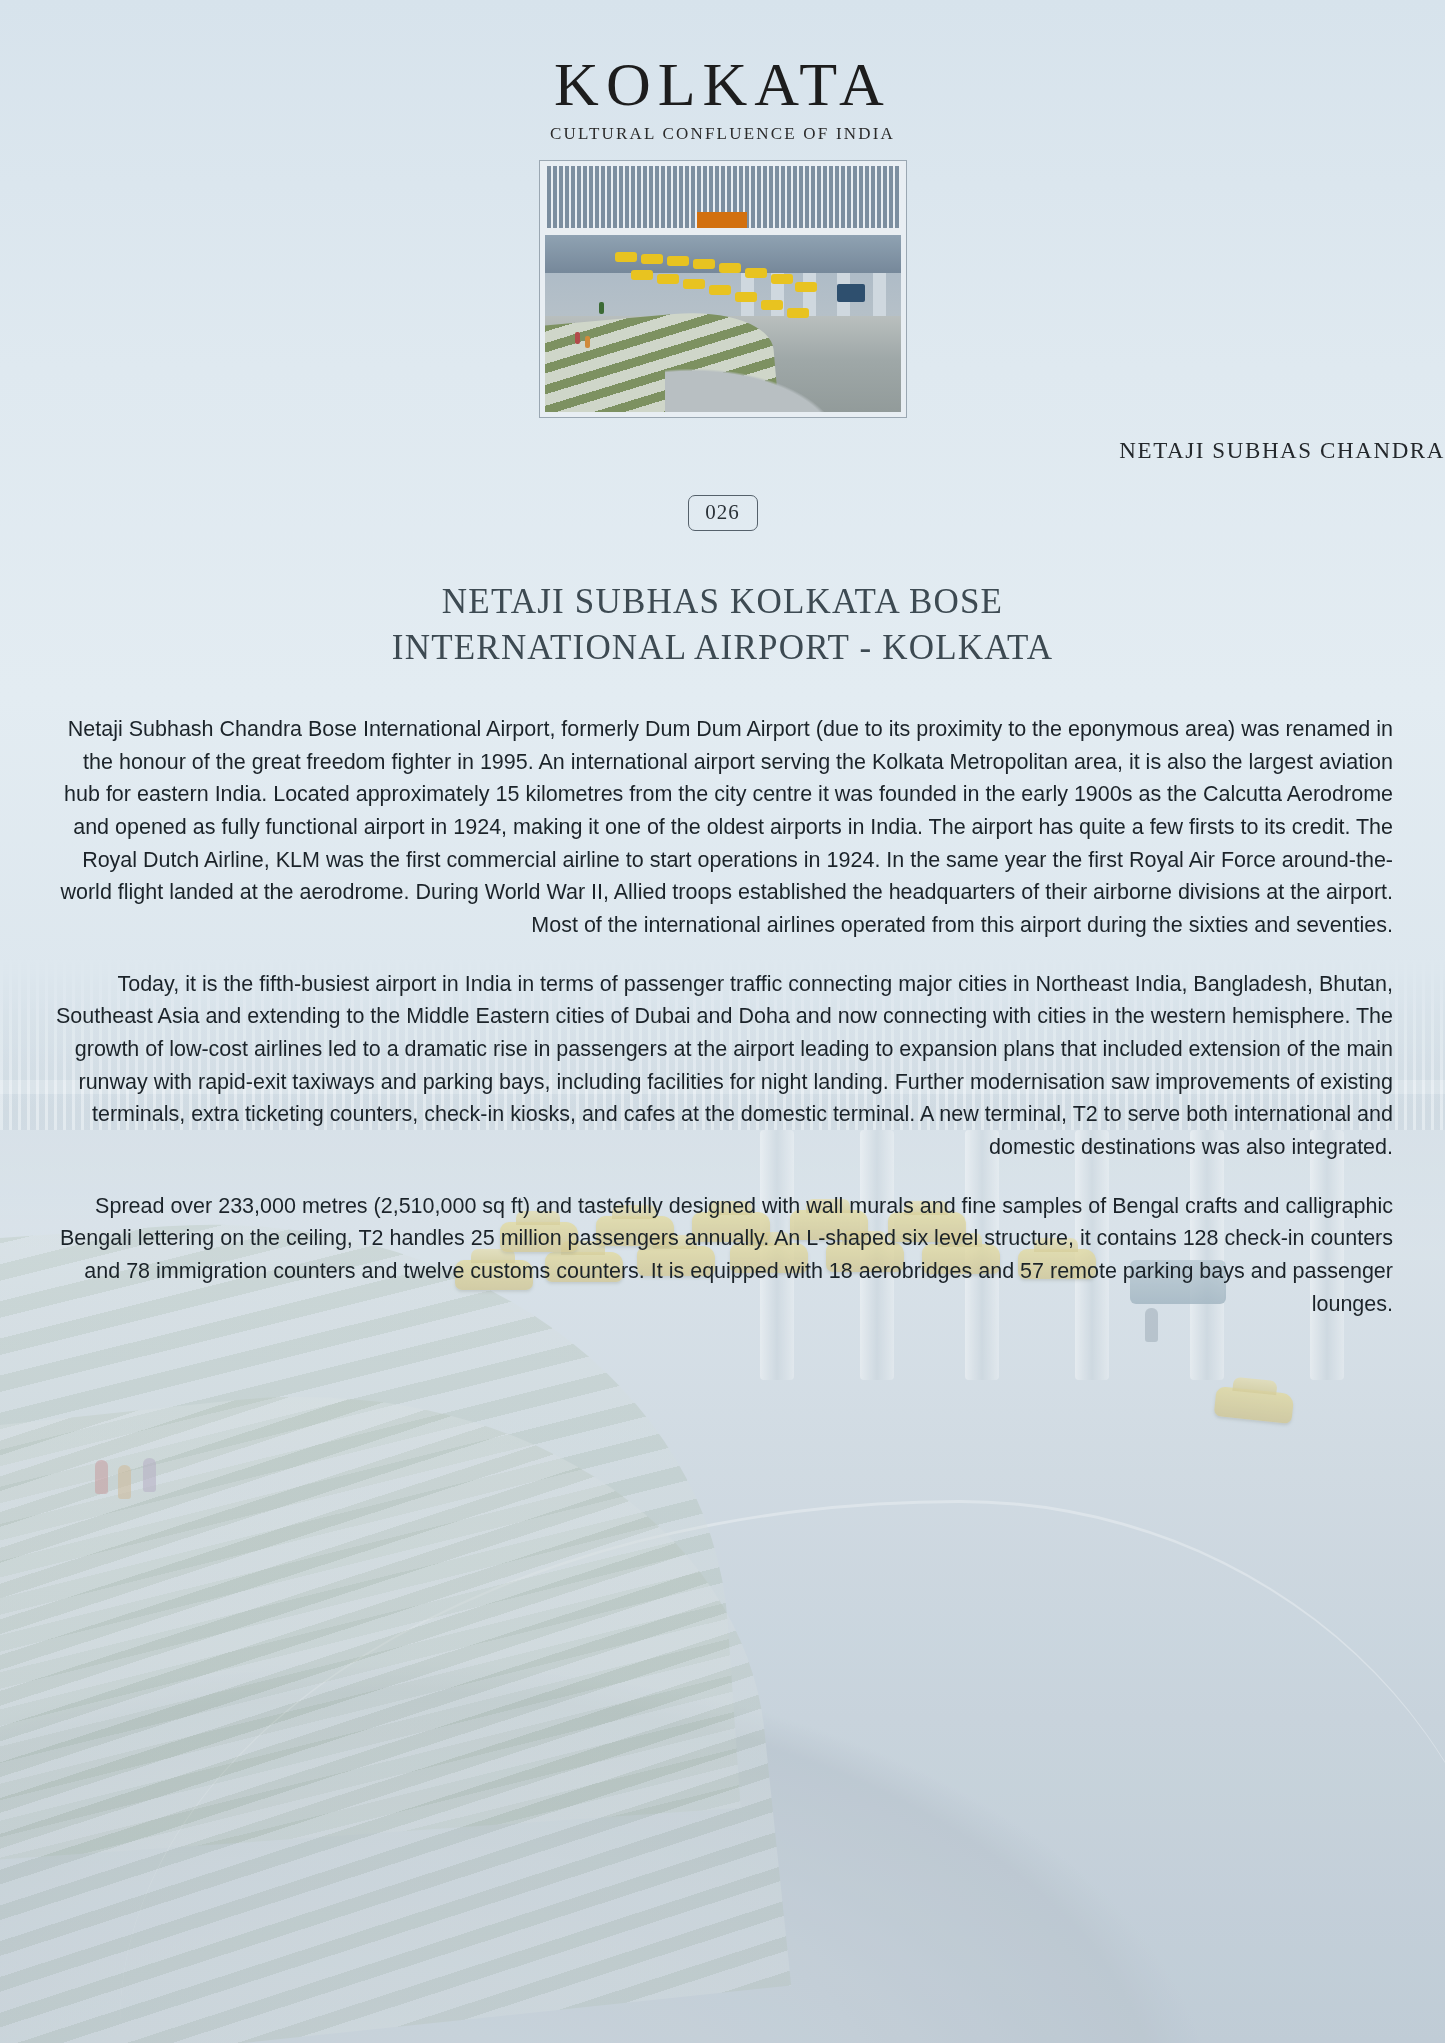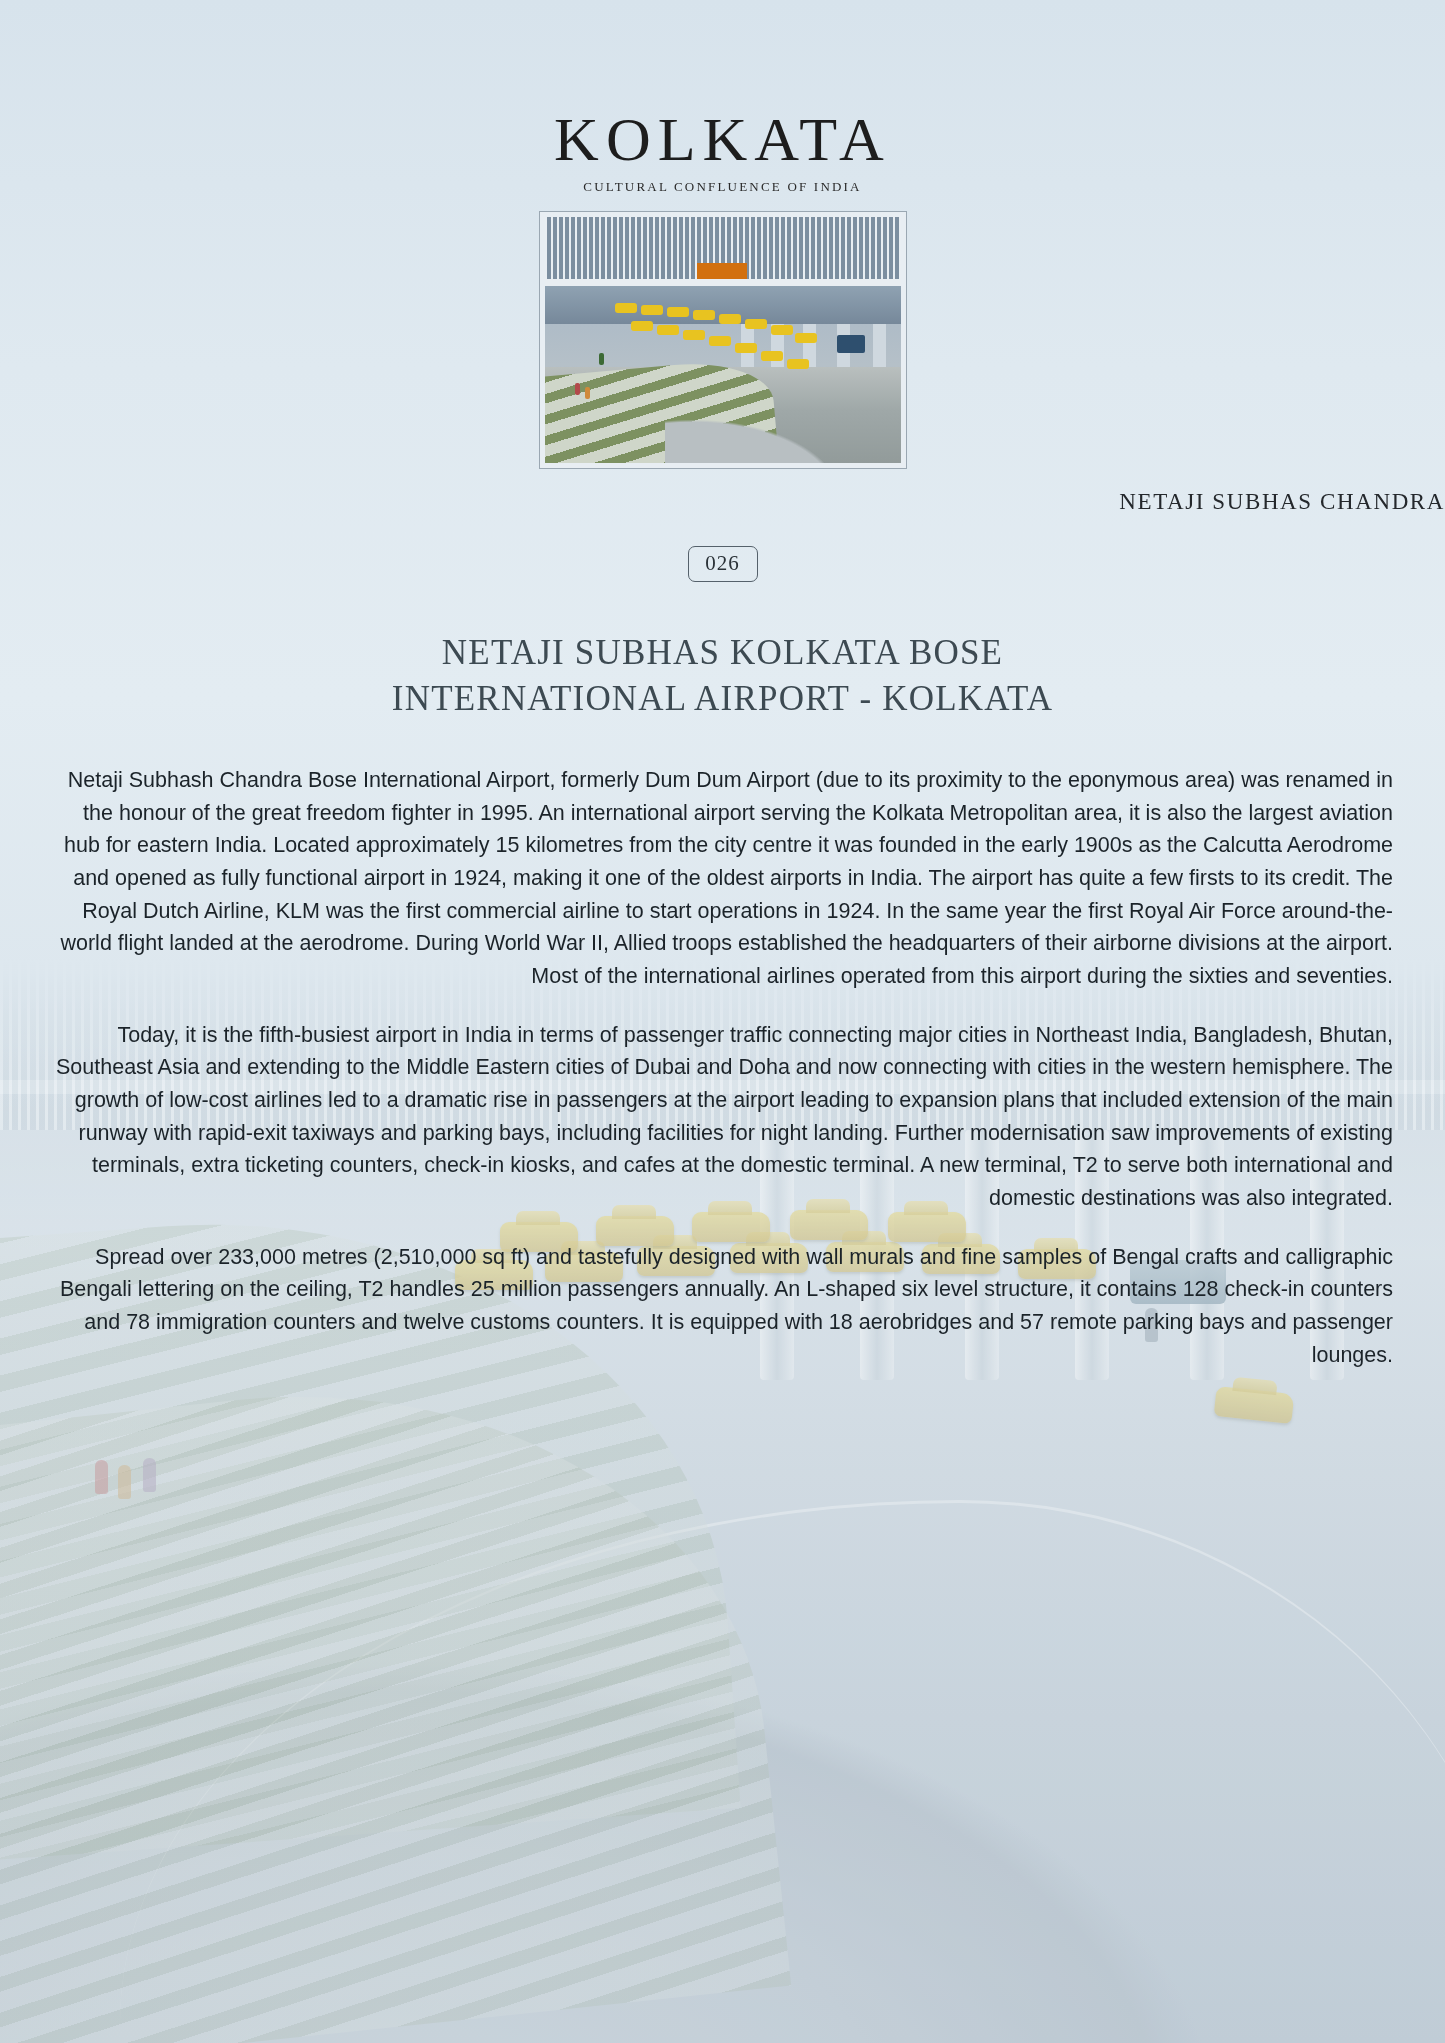--- a/index.html
+++ b/index.html
@@ -118,32 +118,32 @@
 
   
   .content {
     position: relative;
     z-index: 5;
     width: 1445px;
   }
 
   .masthead {
     text-align: center;
-    padding-top: 108px;
+    padding-top: 53px;
   }
   .city-title {
     font-family: "Liberation Serif", serif;
     font-size: 62px;
     letter-spacing: 7px;
     color: #1d1d1d;
     line-height: 1;
   }
   .city-subtitle {
     font-family: "Liberation Serif", serif;
-    font-size: 13px;
+    font-size: 17px;
     letter-spacing: 2.2px;
     color: #2a2a2a;
     margin-top: 9px;
   }
 
   .thumb-frame {
     width: 368px;
     height: 258px;
     margin: 16px auto 0;
     padding: 5px;

